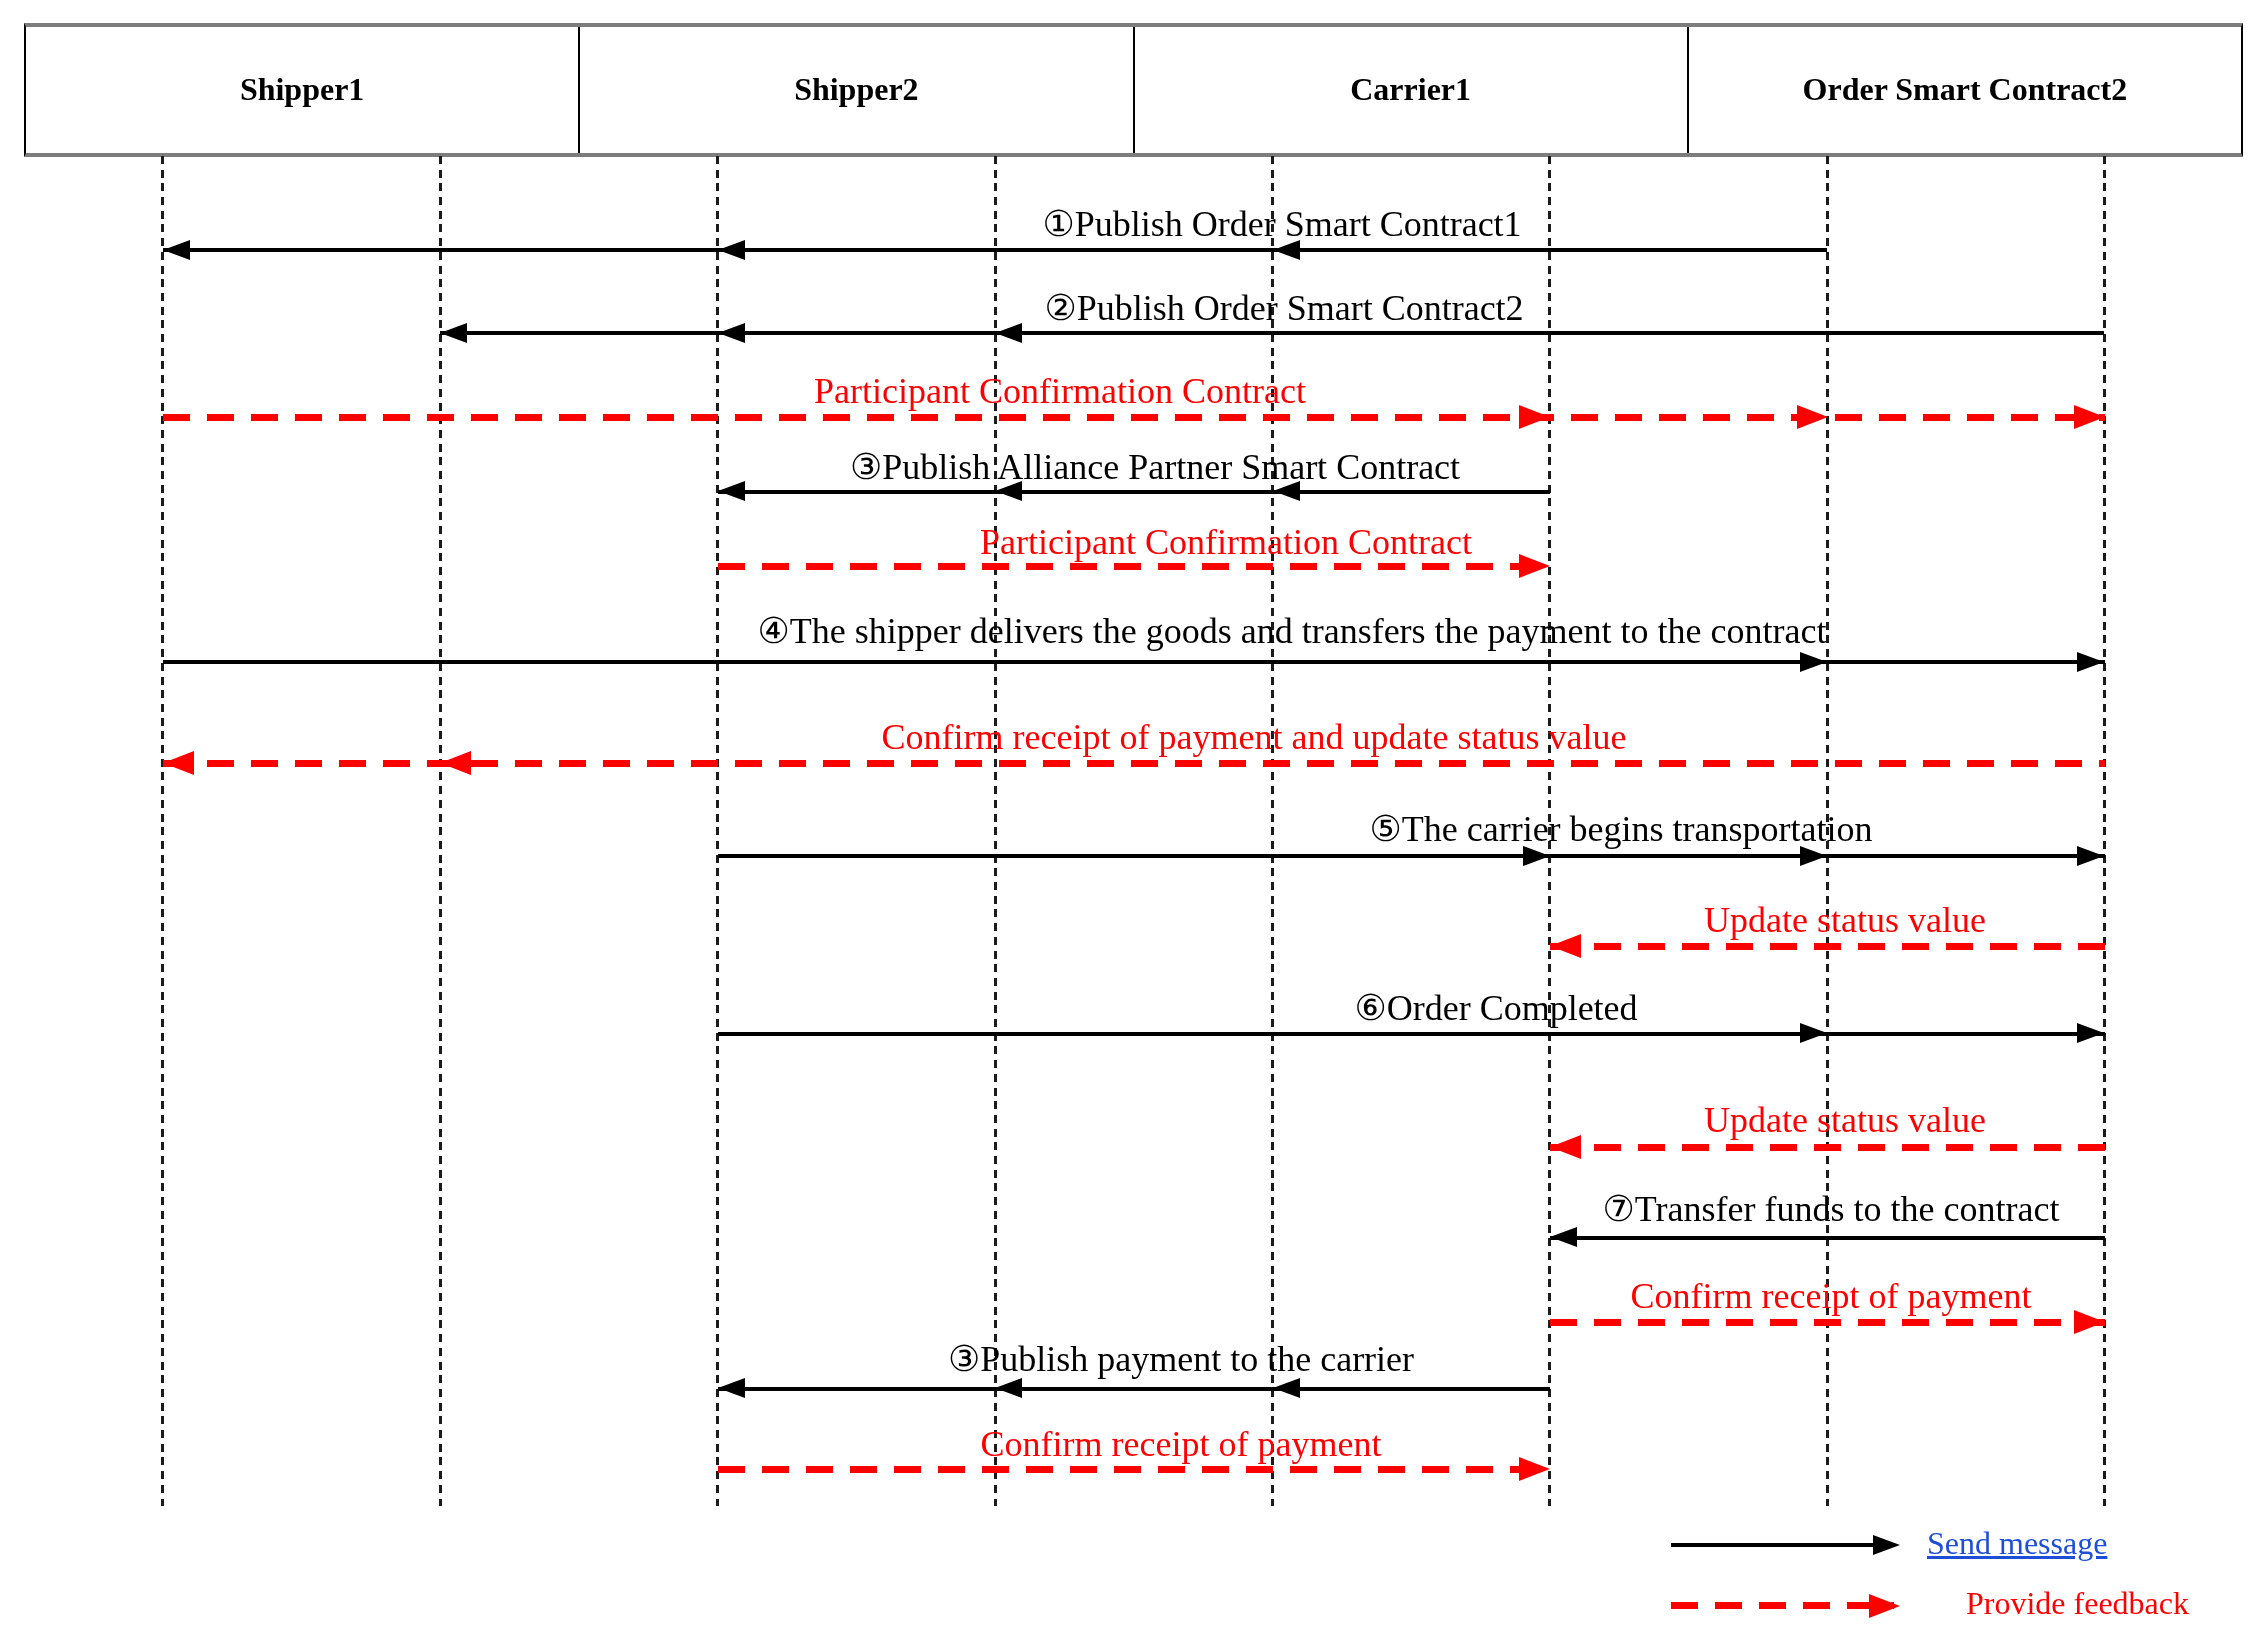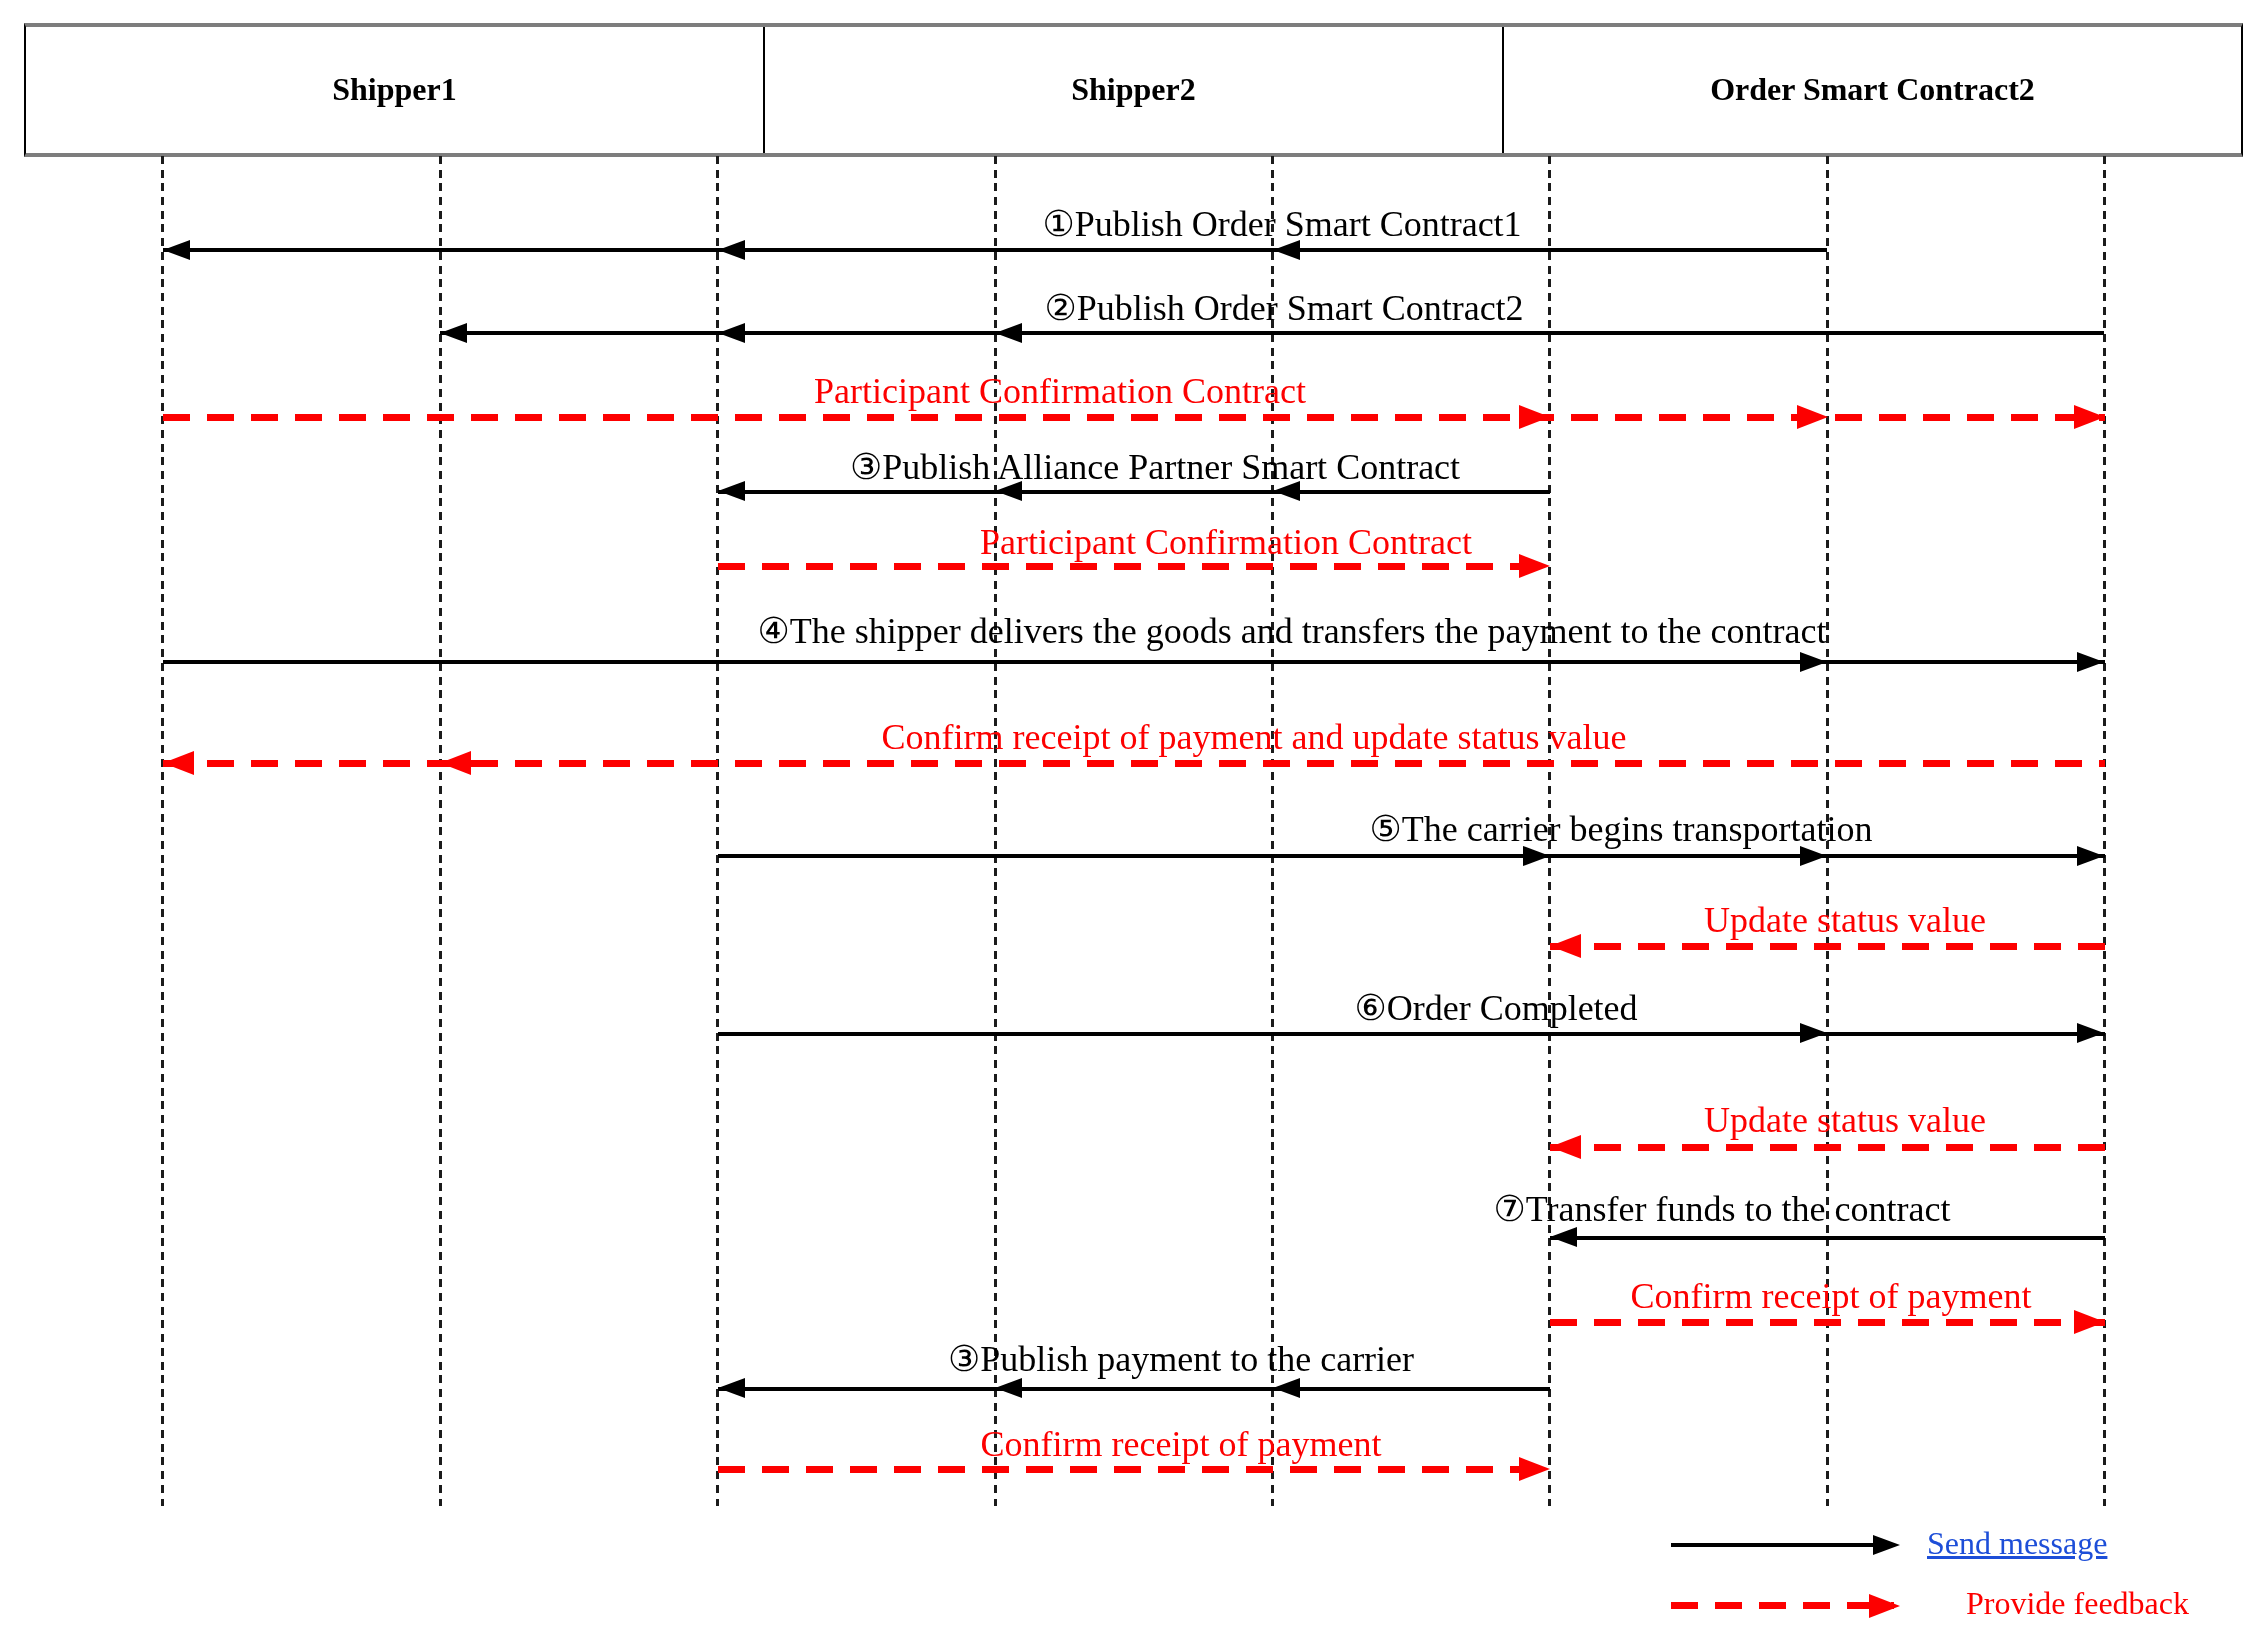--- a/index.html
+++ b/index.html
@@ -34,20 +34,23 @@
 </head>
 <body>
 
 <div class="canvas">
   <div class="header" id="header">
       <div class="cell">
         <span>Shipper1</span>
       </div>
       <div class="cell">
         <span>Shipper2</span>
+      </div>
+      <div class="cell">
+        <span>Carrier1</span>
       </div>
       <div class="cell">
         <span>Order Smart Contract2</span>
       </div>
     </div>
   <div id="diagram-body">
       <div class="lifeline" style="left: 161px; top: 156px; height: 1350px;"></div>
       <div class="lifeline" style="left: 439px; top: 156px; height: 1350px;"></div>
       <div class="lifeline" style="left: 716px; top: 156px; height: 1350px;"></div>
       <div class="lifeline" style="left: 994px; top: 156px; height: 1350px;"></div>
@@ -96,21 +99,21 @@
       <div class="msg-label feedback" style="left: 1845px; top: 902px; color: rgb(253, 0, 0);">Update status value</div>
       <div class="msg-line send" style="left: 718px; width: 1387px; top: 1032px; height: 4px; background: rgb(0, 0, 0);"></div>
       <div class="head" style="top: 1023px; border-top: 10.5px solid transparent; border-bottom: 10.5px solid transparent; left: 1800px; border-left: 27.4px solid rgb(0, 0, 0);"></div>
       <div class="head" style="top: 1023px; border-top: 10.5px solid transparent; border-bottom: 10.5px solid transparent; left: 2077px; border-left: 27.4px solid rgb(0, 0, 0);"></div>
       <div class="msg-label send" style="left: 1496px; top: 990px;">⑥Order Completed</div>
       <div class="msg-line feedback" style="left: 1550px; width: 555px; top: 1144px; height: 6.5px; background: repeating-linear-gradient(90deg, rgb(253, 0, 0) 0px, rgb(253, 0, 0) 27.4px, transparent 27.4px, transparent 44px);"></div>
       <div class="head" style="top: 1135px; border-top: 12px solid transparent; border-bottom: 12px solid transparent; left: 1550px; border-right: 31px solid rgb(253, 0, 0);"></div>
       <div class="msg-label feedback" style="left: 1845px; top: 1102px; color: rgb(253, 0, 0);">Update status value</div>
       <div class="msg-line send" style="left: 1550px; width: 555px; top: 1236px; height: 4px; background: rgb(0, 0, 0);"></div>
       <div class="head" style="top: 1227px; border-top: 10.5px solid transparent; border-bottom: 10.5px solid transparent; left: 1550px; border-right: 27.4px solid rgb(0, 0, 0);"></div>
-      <div class="msg-label send" style="left: 1722px; top: 1191px; text-align: center;">⑦Transfer funds to the contract</div>
+      <div class="msg-label send" style="left: 1831px; top: 1191px; text-align: center;">⑦Transfer funds to the contract</div>
       <div class="msg-line feedback" style="left: 1550px; width: 555px; top: 1319px; height: 6.5px; background: repeating-linear-gradient(90deg, rgb(253, 0, 0) 0px, rgb(253, 0, 0) 27.4px, transparent 27.4px, transparent 44px);"></div>
       <div class="head" style="top: 1310px; border-top: 12px solid transparent; border-bottom: 12px solid transparent; left: 2074px; border-left: 31px solid rgb(253, 0, 0);"></div>
       <div class="msg-label feedback" style="left: 1831px; top: 1278px; color: rgb(253, 0, 0);">Confirm receipt of payment</div>
       <div class="msg-line send" style="left: 718px; width: 832px; top: 1387px; height: 4px; background: rgb(0, 0, 0);"></div>
       <div class="head" style="top: 1378px; border-top: 10.5px solid transparent; border-bottom: 10.5px solid transparent; left: 718px; border-right: 27.4px solid rgb(0, 0, 0);"></div>
       <div class="head" style="top: 1378px; border-top: 10.5px solid transparent; border-bottom: 10.5px solid transparent; left: 995px; border-right: 27.4px solid rgb(0, 0, 0);"></div>
       <div class="head" style="top: 1378px; border-top: 10.5px solid transparent; border-bottom: 10.5px solid transparent; left: 1273px; border-right: 27.4px solid rgb(0, 0, 0);"></div>
       <div class="msg-label send" style="left: 1181px; top: 1341px;">③Publish payment to the carrier</div>
       <div class="msg-line feedback" style="left: 718px; width: 832px; top: 1466px; height: 6.5px; background: repeating-linear-gradient(90deg, rgb(253, 0, 0) 0px, rgb(253, 0, 0) 27.4px, transparent 27.4px, transparent 44px);"></div>
       <div class="head" style="top: 1457px; border-top: 12px solid transparent; border-bottom: 12px solid transparent; left: 1519px; border-left: 31px solid rgb(253, 0, 0);"></div>

